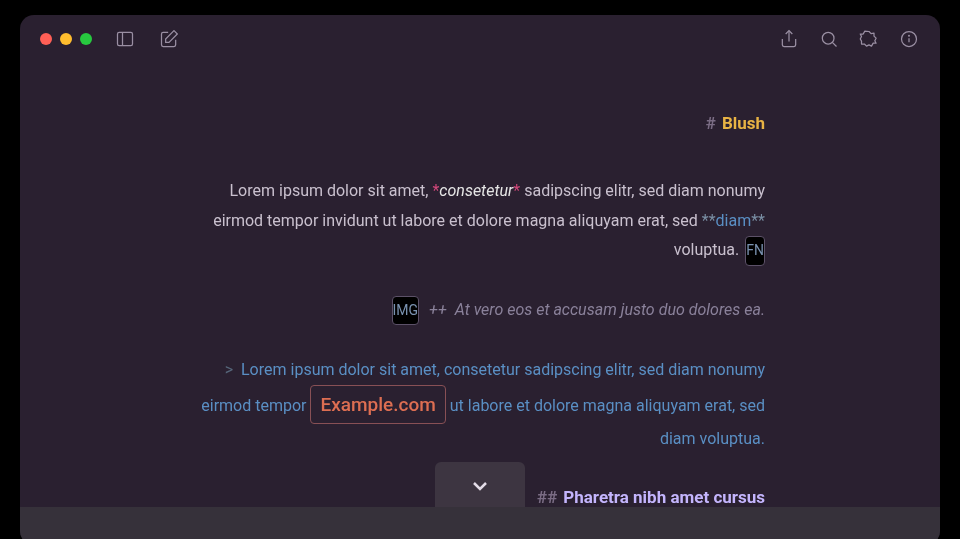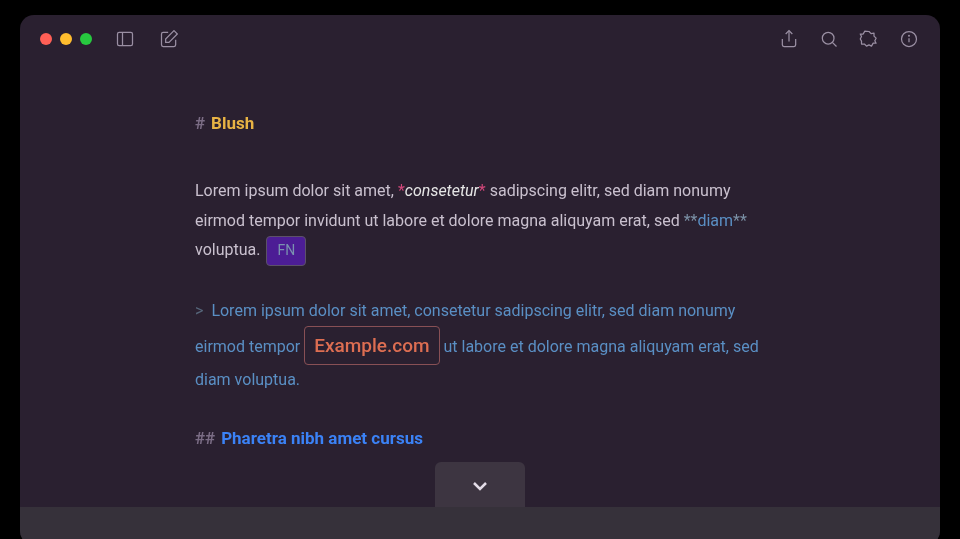--- a/index.html
+++ b/index.html
@@ -69,20 +69,21 @@
     .right-controls {
       display: flex;
       align-items: center;
       gap: 18px;
     }
     .content {
       padding: 45px 175px 0 175px;
       color: #c9c0ce;
       font-size: 16px;
       line-height: 1.8;
+      text-align: right;
     }
     .heading-line {
       font-weight: 700;
       font-size: 17px;
       margin-bottom: 38px;
     }
     .heading-hash {
       color: #7a6c84;
       margin-right: 6px;
     }
@@ -106,24 +107,24 @@
     .bold-marker {
       color: #5a8fc4;
       font-weight: 400;
     }
     .bold-asterisk {
       color: #7a8fa4;
       font-weight: 400;
     }
     .pill {
       display: inline-block;
-      background: #4c1d95;
+      background: #000000;
       border: 1px solid #5c5168;
       color: #7a92b0;
-      padding: 1px 10px;
+      padding: 1px 0;
       border-radius: 4px;
       font-size: 14px;
       vertical-align: baseline;
     }
     .pill-fn {
       margin-left: 6px;
     }
     .img-line {
       margin-bottom: 30px;
       color: #8a819a;
@@ -154,21 +155,21 @@
     }
     .heading2-line {
       font-weight: 700;
       font-size: 17px;
     }
     .heading2-hash {
       color: #7a6c84;
       margin-right: 6px;
     }
     .heading2-text {
-      color: #3b82f6;
+      color: #c4b5fd;
     }
     .scroll-button {
       position: absolute;
       bottom: 35px;
       left: 50%;
       transform: translateX(-50%);
       width: 90px;
       height: 48px;
       background: #3d3541;
       border-radius: 6px 6px 0 0;
@@ -248,20 +249,23 @@
 
   <div class="content">
     <div class="heading-line">
       <span class="heading-hash">#</span><span class="heading-text">Blush</span>
     </div>
 
     <div class="paragraph">
       <span>Lorem ipsum dolor sit amet, </span><span class="italic-asterisk">*</span><span class="italic-marker">consetetur</span><span class="italic-asterisk">*</span><span> sadipscing elitr, sed diam nonumy eirmod tempor invidunt ut labore et dolore magna aliquyam erat, sed </span><span class="bold-asterisk">**</span><span class="bold-marker">diam</span><span class="bold-asterisk">**</span><span> voluptua.</span><span class="pill pill-fn">FN</span>
     </div>
 
+    <div class="img-line">
+      <span class="pill" style="font-style: normal;">IMG</span><span class="plus">++</span><span> At vero eos et accusam justo duo dolores ea.</span>
+    </div>
 
     <div class="blockquote">
       <span class="quote-marker">&gt;</span><span>Lorem ipsum dolor sit amet, consetetur sadipscing elitr, sed diam nonumy eirmod tempor </span><span class="link-pill">Example.com</span><span> ut labore et dolore magna aliquyam erat, sed diam voluptua.</span>
     </div>
 
     <div class="heading2-line">
       <span class="heading2-hash">##</span><span class="heading2-text">Pharetra nibh amet cursus</span>
     </div>
   </div>
 

